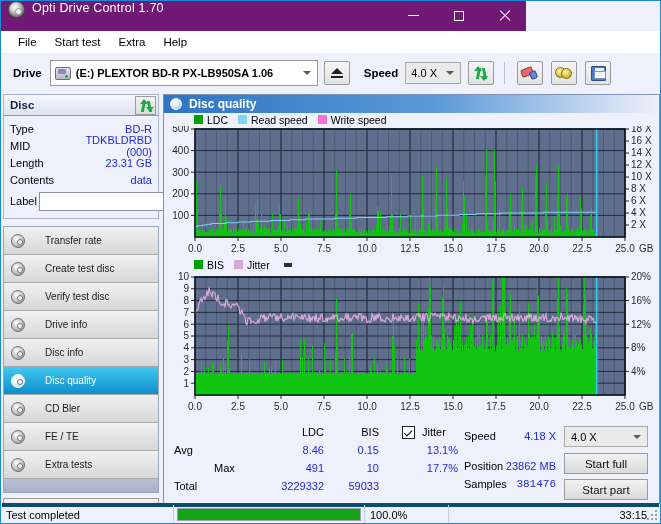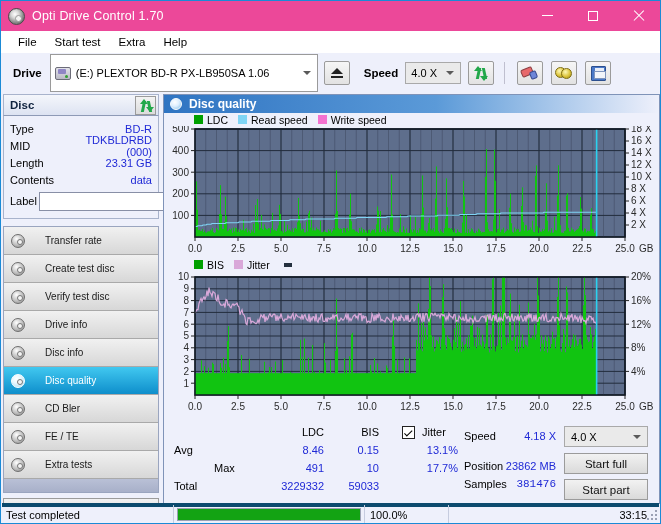--- a/index.html
+++ b/index.html
@@ -13,23 +13,23 @@
   }
   #app {
     position:relative; width:661px; height:524px;
     background:#eef0fb;
     border:1px solid #1b8ad6;
     overflow:hidden;
   }
 
   
   #titlebar {
-    position:absolute; left:0; top:0; width:659px; height:30px;
-    background:#ec4899;
-    display:flex; align-items:center;
+    position:absolute; left:0; top:0; width:525px; height:30px;
+    background:#701a75;
+    display:flex; 
   }
   #title-icon {
     width:17px; height:17px; margin-left:7px; margin-right:7px;
     border-radius:50%;
     background:radial-gradient(circle at 40% 35%, #ffffff 0%, #d8d8d8 28%, #8e8e8e 60%, #5a5a5a 100%);
     border:1px solid #4a4a4a;
     position:relative;
   }
   #title-icon::after{
     content:""; position:absolute; left:6px; top:6px; width:5px; height:5px;
@@ -62,23 +62,23 @@
   .menu-item { padding:2px 9px; color:#000; font-size:11.5px; }
 
   
   #toolbar {
     position:absolute; left:0; top:52px; width:659px; height:40px;
     background:#eef0fb;
     display:flex; align-items:center;
   }
   .tb-label { font-size:11.5px; font-weight:bold; color:#000; }
   #drive-combo {
-    margin-left:8px; width:268px; height:38px;
+    margin-left:8px; width:268px; height:26px;
     background:#fff; border:1px solid #9a9a9a;
-    display:flex; align-items:center; position:relative;
+    display:flex; align-items:center; position:relative;font-weight:bold;
   }
   #drive-icon {
     width:16px; height:13px; margin-left:4px; margin-right:5px;
     background:linear-gradient(#e3e3ea,#b9b9c4);
     border:1px solid #6c6c78; border-radius:2px; position:relative;
   }
   #drive-icon::before{
     content:""; position:absolute; left:2px; top:1px; width:8px; height:5px;
     background:#8f86c4; border-radius:1px;
   }

